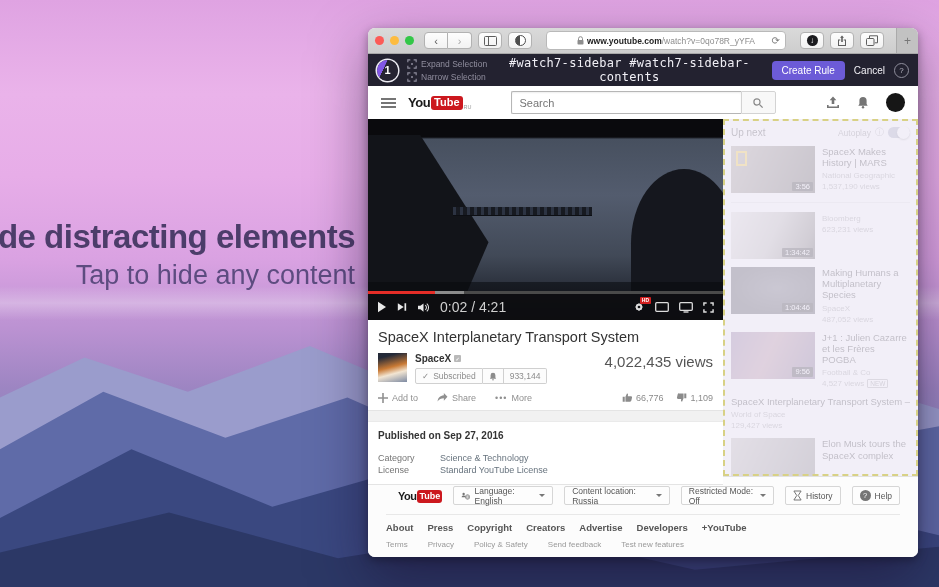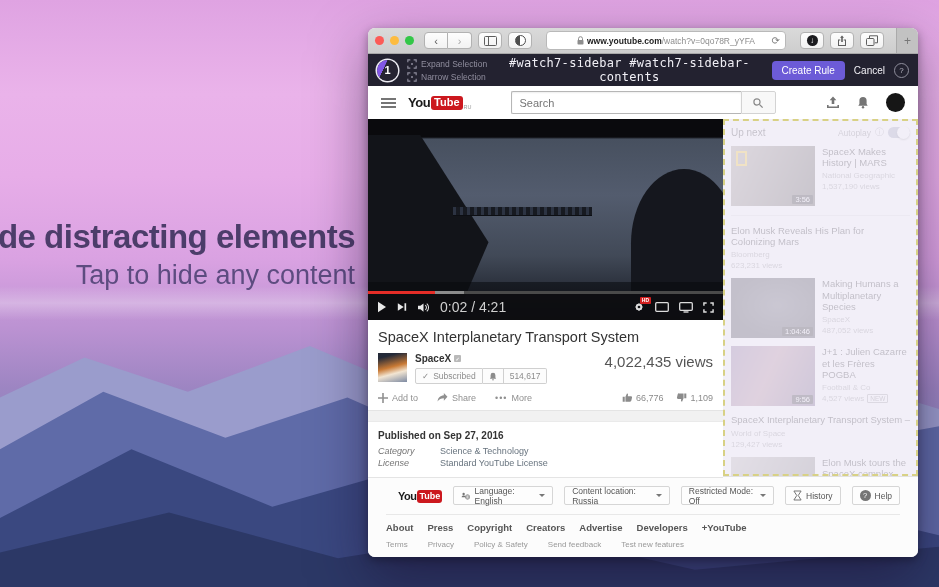--- a/index.html
+++ b/index.html
@@ -123,38 +123,38 @@
   .subcount{border-left:none;border-radius:0 2px 2px 0;}
   .viewsblk{margin-left:auto;text-align:right;}
   .viewsnum{font-size:15px;color:#555;}
   .viewsbar{height:2px;background:#167ac6;width:94px;margin-top:10px;margin-left:auto;}
   .actions{display:flex;align-items:center;color:#909090;font-size:9px;gap:19px;padding:8px 0 7px;}
   .act{display:flex;align-items:center;gap:4px;}
   .votes{margin-left:auto;display:flex;align-items:center;gap:13px;color:#8b8b8b;}
   .vote{display:flex;align-items:center;gap:3px;}
   .gapbar{height:10px;}
   .desc{background:#fff;border-top:1px solid #eaeaea;border-bottom:1px solid #e4e4e4;padding:8px 10px 9px;font-size:9px;color:#757575;}
-  .pub{font-weight:bold;color:#333;font-size:10px;margin-bottom:5px;}
+  .pub{font-weight:bold;color:#333;font-size:10px;margin-bottom:12px;}
   .drow{display:flex;margin-top:2px;}
-  .dlabel{width:62px;flex:none;font-style:italic;}
+  .dlabel{width:62px;flex:none;}
   .dval{color:#67737e;}
 
   
   .side{width:195px;flex:none;background:#fff;position:relative;box-sizing:border-box;
     padding:8px 8px 0 8px;overflow:hidden;}
   .upnext{display:flex;align-items:center;margin-bottom:8px;}
   .up-label{font-size:10px;color:#333;}
   .auto{margin-left:auto;display:flex;align-items:center;gap:4px;font-size:8.5px;color:#787878;}
   .infoi{font-size:9px;color:#9a9a9a;line-height:1;}
   .toggle{width:22px;height:11px;border-radius:6px;background:#9aa0b5;position:relative;flex:none;}
   .knob{position:absolute;right:0;top:-1px;width:13px;height:13px;border-radius:50%;background:#fdfdfd;
     box-shadow:0 1px 2px rgba(0,0,0,.35);}
   .sb-item{display:flex;gap:7px;margin-bottom:8px;}
   .sb-item.first{border-bottom:1px solid #e2e2e2;padding-bottom:9px;margin-bottom:9px;}
-  .sb-thumb{width:84px;height:60px;flex:none;position:relative;}
+  .sb-thumb{width:84px;height:47px;flex:none;position:relative;}
   .t1{background:linear-gradient(115deg,#9d948a 0%,#6f6860 55%,#45413b 100%);}
   .t2{background:linear-gradient(115deg,#e0ddd8 0%,#b4b1ab 50%,#6e6a64 85%,#3c3a37 100%);}
   .t3{background:radial-gradient(ellipse at 55% 45%,#4b4b56 0%,#2a2a32 70%);}
   .t4{background:linear-gradient(115deg,#7c608f 0%,#aa7a8c 45%,#604c76 100%);}
   .t5{background:linear-gradient(180deg,#c9a895 0%,#aa856f 55%,#8a6a55 100%);}
   .t6{background:linear-gradient(115deg,#bab5af 0%,#8e8b87 60%,#6f6d6a 100%);}
   .natgeo{position:absolute;left:5px;top:5px;width:11px;height:15px;border:2px solid #f5c518;box-sizing:border-box;}
   .dur{position:absolute;right:2px;bottom:2px;background:rgba(0,0,0,.78);color:#fff;font-size:7.5px;
     padding:1px 3px;border-radius:1px;line-height:1;}
   .dur:empty{display:none;}
@@ -386,21 +386,21 @@
               <span class="subbtn">
                 <span>✓</span>
                 <span>Subscribed</span>
               </span>
               <span class="subbell">
                 <svg width="8" height="9" viewBox="0 0 12 13">
                     <path d="M6 1a3.6 3.6 0 0 0-3.6 3.6V8L1.3 9.8h9.4L9.6 8V4.6A3.6 3.6 0 0 0 6 1z" fill="#8c8c8c"></path>
                     <circle cx="6" cy="11.3" r="1.2" fill="#8c8c8c"></circle>
                   </svg>
               </span>
-              <span class="subcount">514,617</span>
+              <span class="subcount">933,144</span>
             </span>
           </span>
           <span class="viewsblk">
             <span class="viewsnum">4,022,435 views</span>
             <span class="viewsbar"></span>
           </span>
         </div>
         <div class="actions">
           <span class="act">
             <svg width="10" height="10" viewBox="0 0 10 10">
@@ -470,22 +470,24 @@
           <span class="dur">3:56</span>
         </span>
         <span class="sb-meta">
           <div class="sb-title">SpaceX Makes History | MARS</div>
           <div class="sb-ch">National Geographic</div>
           <div class="sb-views">1,537,190 views</div>
         </span>
       </div>
 
       <div class="sb-item">
+        <span class="sb-thumb t2">
+          <span class="dur">1:34:42</span>
+        </span>
         <span class="sb-meta">
-          <div class="sb-title">Elon Musk Reveals His Plan for Colonizing Mars</div>
           <div class="sb-ch">Bloomberg</div>
           <div class="sb-views">623,231 views</div>
         </span>
       </div>
 
       <div class="sb-item">
         <span class="sb-thumb t3">
           <span class="dur">1:04:46</span>
         </span>
         <span class="sb-meta">

